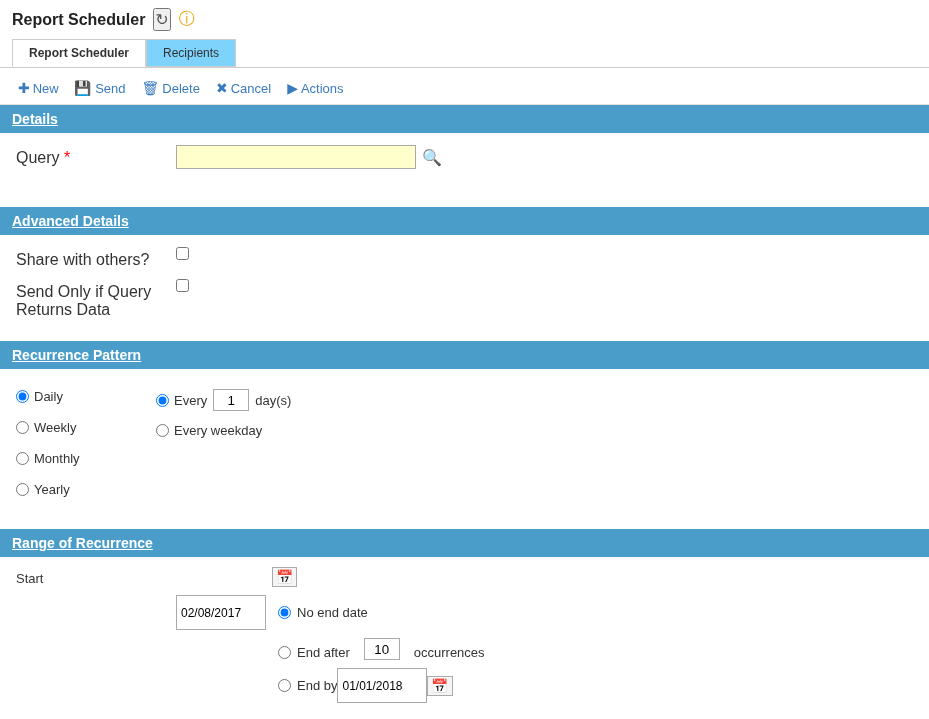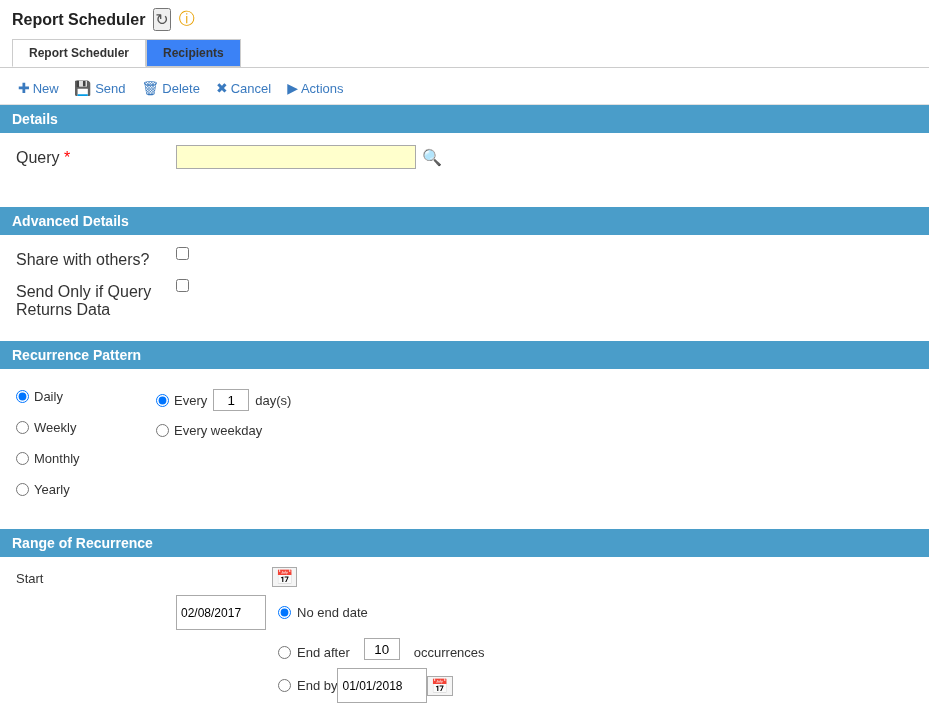--- a/index.html
+++ b/index.html
@@ -10,37 +10,37 @@
     }
     .title-bar h1 { font-size: 16px; font-weight: bold; color: #222; }
     .title-icon-refresh { color: #555; font-size: 16px; cursor: pointer; }
     .title-icon-info { color: #e8a000; font-size: 16px; cursor: pointer; }
 
     .tabs-bar {
       display: flex; padding: 0 12px; border-bottom: 1px solid #ccc; margin-bottom: 4px;
     }
     .tab {
       padding: 6px 16px; border: 1px solid #ccc; font-size: 12px; cursor: pointer;
-      background: #3b82f6; color: #333; font-weight: bold;
+      background: #7dd3fc; color: #333;
     }
     .tab.active { background: #fff; border-bottom: 1px solid #fff; font-weight: bold; }
 
     .toolbar {
       display: flex; align-items: center; gap: 4px; padding: 6px 12px;
       border-bottom: 1px solid #e0e0e0;
     }
     .toolbar-btn {
       display: flex; align-items: center; gap: 3px;
       background: none; border: none; cursor: pointer; font-size: 13px; color: #3a7abf; padding: 2px 6px;
     }
     .toolbar-btn .btn-icon { font-size: 14px; }
 
     .section-header {
       background: #4a9dc9; color: #fff; padding: 6px 12px;
-      font-size: 14px; font-weight: bold;
+      font-size: 14px; font-weight: bold; text-decoration: underline;
     }
 
     .section-body { padding: 12px 16px; }
 
     .form-row {
       display: flex; align-items: flex-start; margin-bottom: 10px;
     }
     .form-label {
       width: 160px; font-size: 16px; padding-top: 4px; flex-shrink: 0;
     }

